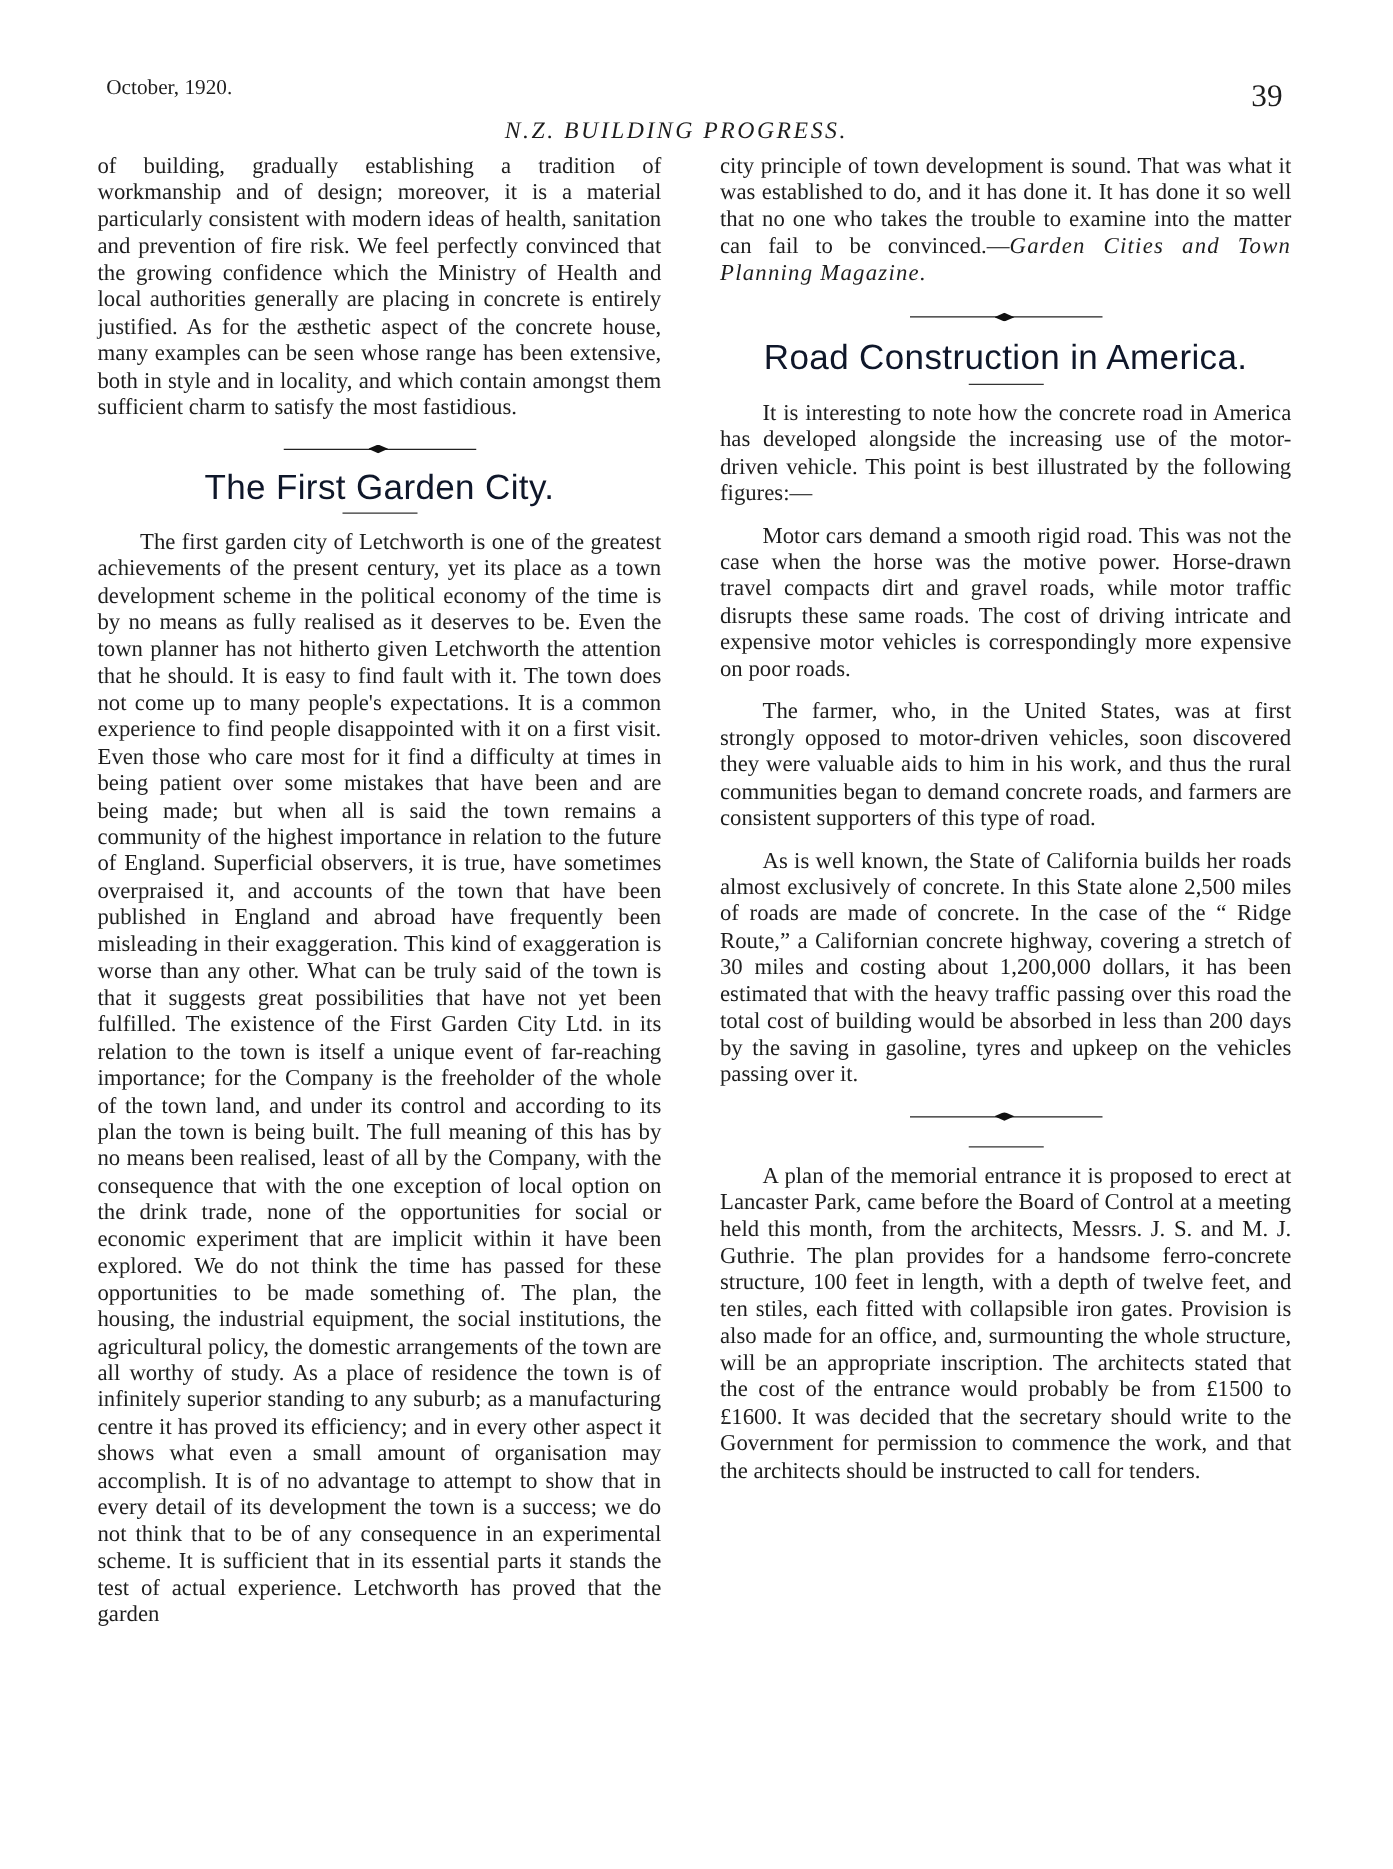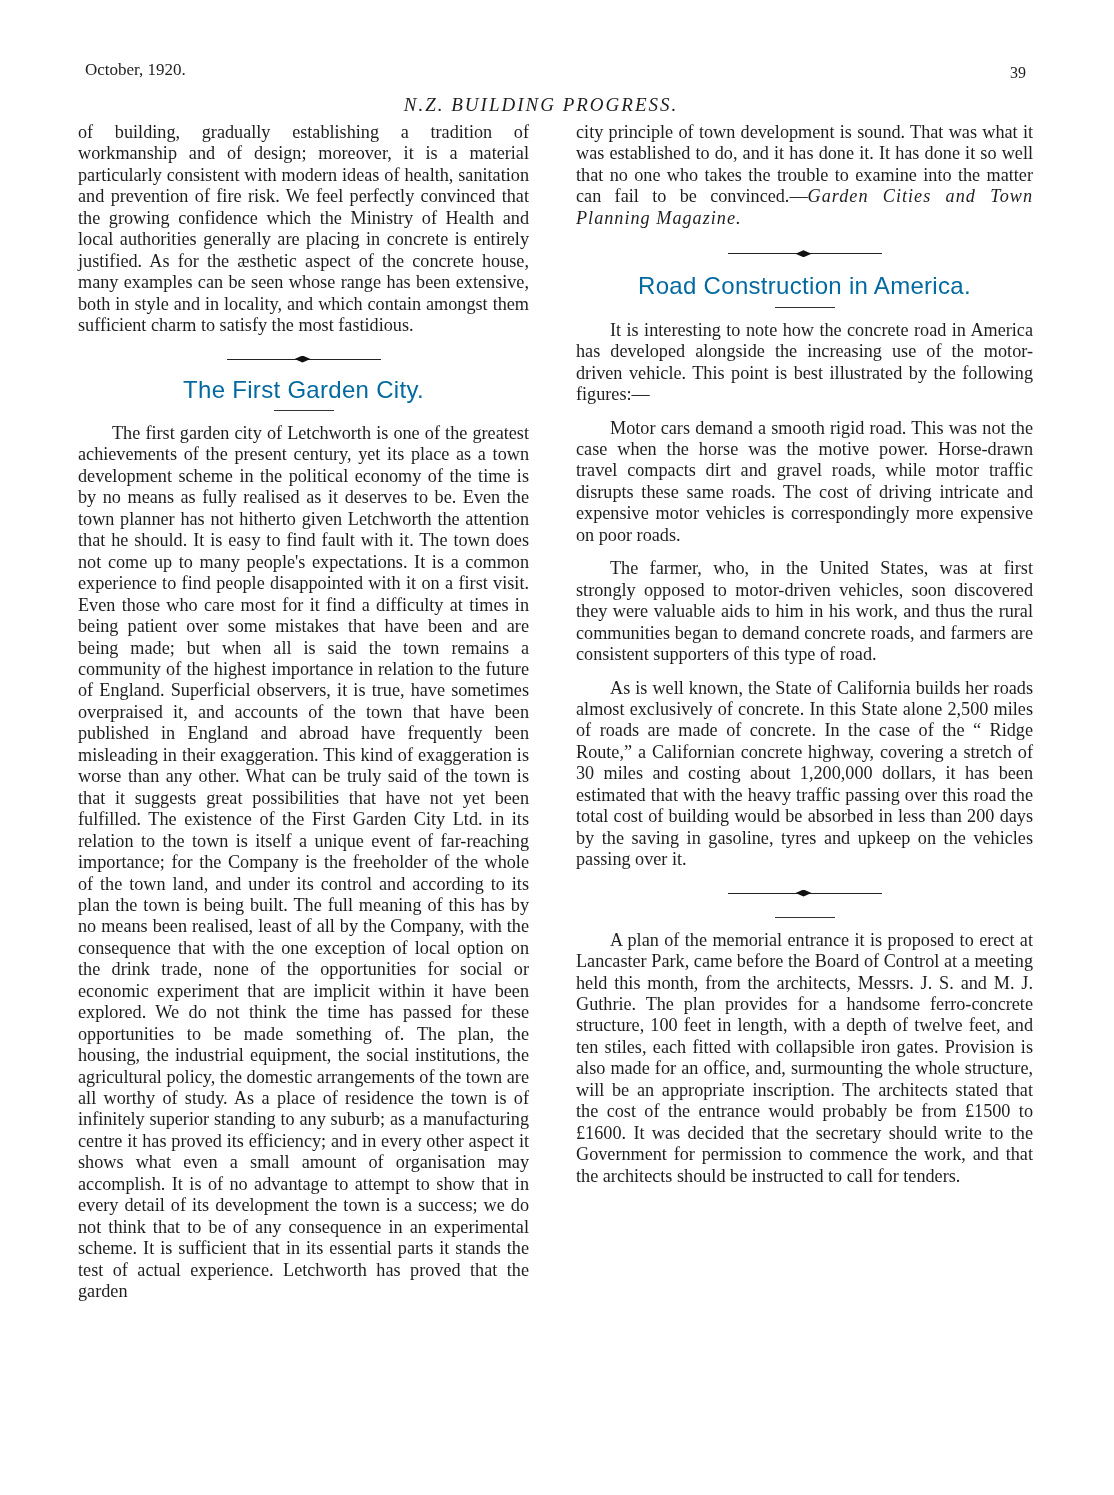--- a/index.html
+++ b/index.html
@@ -4,35 +4,35 @@
 <style>
   html, body { margin: 0; padding: 0; background: #ffffff; }
   body {
     width: 1114px; height: 1495px; position: relative; overflow: hidden;
     font-family: "Liberation Serif", "DejaVu Serif", serif;
     color: #1e1e1e;
   }
   .header { position: absolute; top: 58px; left: 62px; width: 958px; height: 30px; }
   .header .date { position: absolute; left: 0; top: 2px; font-size: 17px; margin-left: 23px; }
   .header .title { position: absolute; left: 0; right: 0; text-align: center; top: 0; font-size: 19px; font-style: italic; letter-spacing: 2px; margin-top: 36px; }
-  .header .page { position: absolute; right: -6px; top: 6px; font-size: 16px; }
+  .header .page { position: absolute; right: -6px; top: 6px; font-size: 25px; }
 
   .col { position: absolute; top: 110px; font-size: 18.2px; line-height: 21.45px; text-align: justify; }
   .col.left { left: 66px; width: 475px; }
   .col.right { left: 564px; width: 481px; }
   .col p { margin: 12px; }
   .col p.ind { text-indent: 34px; }
   .col p.cont { text-indent: 0; }
   .col .it { font-style: italic; letter-spacing: 1px; }
 
   .divider { position: relative; height: 22px; margin: 10px 0 8px 0; }
   .divider .line { position: absolute; left: 50%; top: 10px; width: 154px; margin-left: -77px; height: 1px; background: #222; }
   .divider .diamond { position: absolute; left: 50%; top: 7px; width: 16px; height: 7px; margin-left: -9px; background: #111; clip-path: polygon(0 50%, 50% 0, 100% 50%, 50% 100%); }
 
-  h2 { font-family: "Liberation Sans", "DejaVu Sans", sans-serif; font-weight: normal; font-size: 24px; text-align: center; margin: 0; letter-spacing: 0.3px; color: #0369a1; }
+  h2 { font-family: "Liberation Sans", "DejaVu Sans", sans-serif; font-weight: normal; font-size: 28px; text-align: center; margin: 0; letter-spacing: 0.3px; color: #0f172a; }
   .rule { width: 60px; height: 1px; background: #333; margin: 10px auto 9px auto; }
 </style>
 </head>
 <body>
 
 <div class="header">
   <span class="date">October, 1920.</span>
   <span class="title">N.Z. BUILDING PROGRESS.</span>
   <span class="page">39</span>
 </div>

